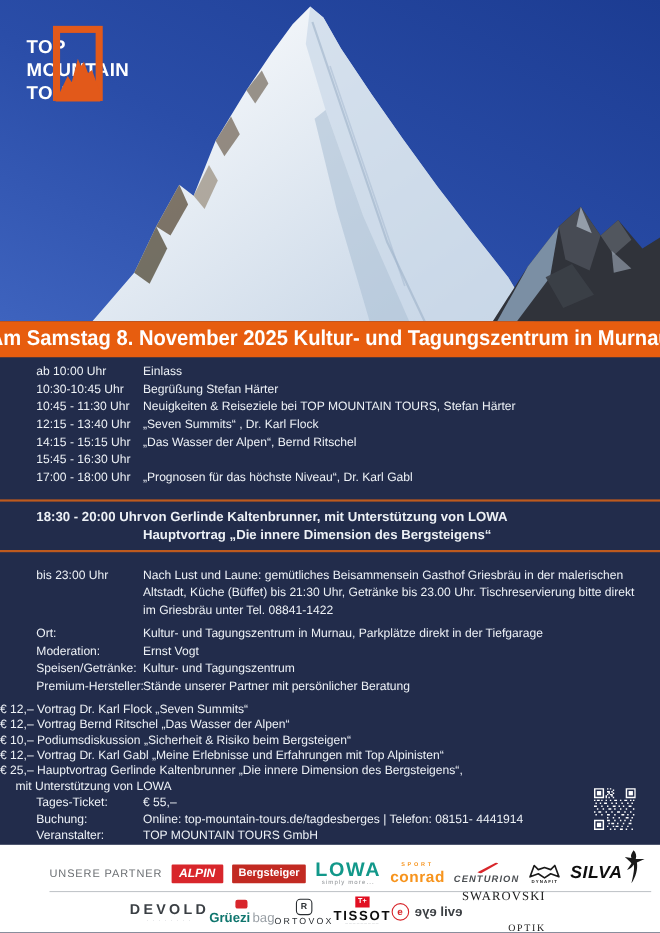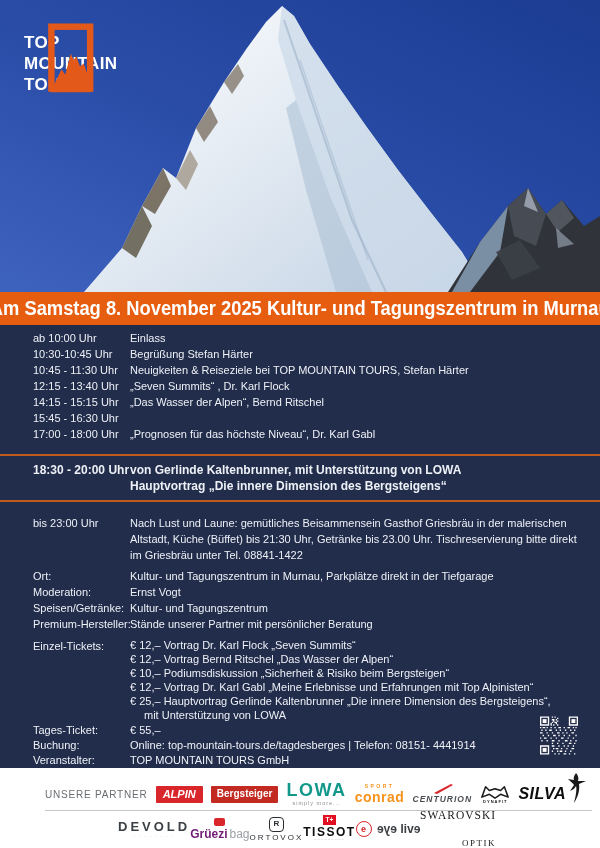--- a/index.html
+++ b/index.html
@@ -50,21 +50,21 @@
   .lg-conrad .word{color:#F7941D;font-weight:bold;font-size:14px;letter-spacing:.5px;margin-top:1px;}
   .lg-centurion .slash{width:22px;height:10px;}
   .lg-centurion .word{color:#4A4E52;font-weight:bold;font-style:italic;font-size:8.5px;letter-spacing:1px;margin-top:1px;}
   .lg-dynafit .icon{width:30px;height:15px;}
   .lg-dynafit .word{font-size:4px;letter-spacing:1px;color:#1A1A1A;font-weight:bold;margin-top:1px;}
   .lg-silva{color:#0E0E0E;font-weight:bold;font-style:italic;font-size:16px;letter-spacing:.5px;}
   .lg-devold .word{color:#3A3F44;font-size:13px;letter-spacing:3px;font-weight:bold;}
   .lg-devold .sub{color:#9AA0A6;font-size:4px;letter-spacing:1.5px;margin-top:2px;}
   .lg-gruezi .icon{width:11px;height:8px;background:#D8262B;border-radius:2px;margin-bottom:2px;}
   .lg-gruezi .line{display:flex;align-items:baseline;gap:2px;font-size:12px;font-weight:bold;}
-  .lg-gruezi .red{color:#701a75;}
+  .lg-gruezi .red{color:#0f766e;}
   .lg-gruezi .gray{color:#9AA0A6;font-weight:normal;}
   .lg-ortovox .icon{width:13px;height:13px;border:1.6px solid #2A2E32;border-radius:4px;display:flex;align-items:center;justify-content:center;
                     font-size:8px;font-weight:bold;color:#2A2E32;margin-bottom:2px;}
   .lg-ortovox .word{font-size:8px;letter-spacing:2px;color:#2A2E32;}
   .lg-tissot .badge{background:#E10F21;color:#fff;font-size:6.5px;font-weight:bold;padding:1.5px 3px;margin-bottom:1px;}
   .lg-tissot .word{color:#0E0E0E;font-weight:bold;font-size:12px;letter-spacing:1.5px;}
   .lg-tissot .sub{color:#B0B4B8;font-size:3.5px;letter-spacing:1px;margin-top:1.5px;}
   .lg-evileye{flex-direction:row;align-items:center;gap:5px;}
   .lg-evileye .icon{width:14px;height:14px;border:1.6px solid #D8262B;border-radius:50%;color:#D8262B;
                     display:flex;align-items:center;justify-content:center;font-size:9px;font-weight:bold;}
@@ -190,21 +190,20 @@
         <div class="t">Speisen/Getränke:</div>
         <div class="d">Kultur- und Tagungszentrum</div>
       </div>
       <div class="row">
         <div class="t">Premium-Hersteller:</div>
         <div class="d">Stände unserer Partner mit persönlicher Beratung</div>
       </div>
     </div>
 
     <div class="tickets row">
-      <div class="t">Einzel-Tickets:</div>
       <div class="d">
         <div>€ 12,– Vortrag Dr. Karl Flock „Seven Summits“</div>
         <div>€ 12,– Vortrag Bernd Ritschel „Das Wasser der Alpen“</div>
         <div>€ 10,– Podiumsdiskussion „Sicherheit &amp; Risiko beim Bergsteigen“</div>
         <div>€ 12,– Vortrag Dr. Karl Gabl „Meine Erlebnisse und Erfahrungen mit Top Alpinisten“</div>
         <div>€ 25,– Hauptvortrag Gerlinde Kaltenbrunner „Die innere Dimension des Bergsteigens“,</div>
         <div class="cont">mit Unterstützung von LOWA</div>
       </div>
     </div>
 

